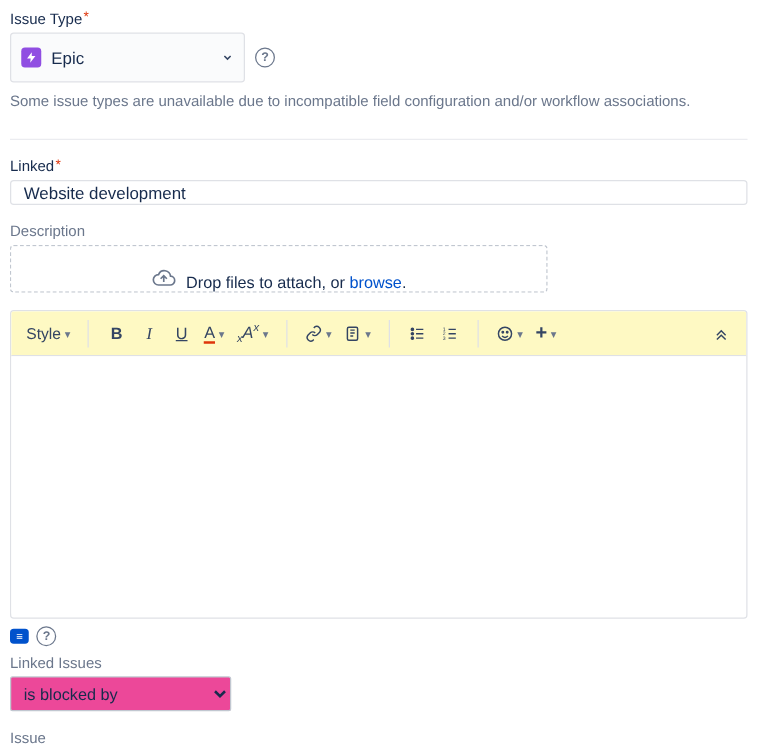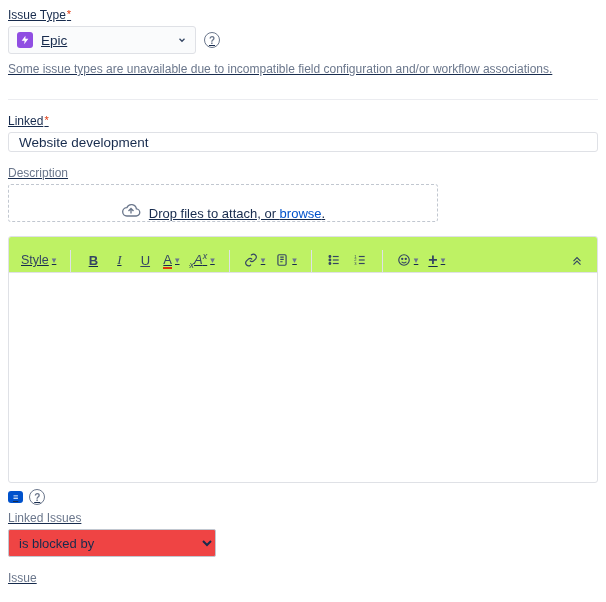--- a/index.html
+++ b/index.html
@@ -6,21 +6,21 @@
   body {
     margin: 0; padding: 8px 8px 12px 8px;
     font-family: -apple-system, BlinkMacSystemFont, "Segoe UI", Arial, sans-serif;
     font-size: 12px; color: #172B4D; background: #fff;
   }
   .field-label { font-size: 12px; color: #6B778C; margin-bottom: 4px; }
   .field-label.dark { color: #172B4D; }
   .required-star { color: #DE350B; font-size: 11px; vertical-align: top; margin-left: 1px; }
   .row { display: flex; align-items: center; gap: 8px; }
   .select-box {
-    height: 28px; border: 1px solid #DFE1E6; border-radius: 3px;
+    height: 40px; border: 1px solid #DFE1E6; border-radius: 3px;
     background: #FAFBFC; display: flex; align-items: center;
     padding: 0 8px; cursor: pointer; position: relative;
   }
   .select-box .chev { margin-left: auto; color: #344563; }
   .epic-badge {
     width: 16px; height: 16px; border-radius: 3px;
     background: #904EE2; display: flex; align-items: center; justify-content: center;
     margin-right: 8px;
   }
   .issue-type-select { width: 188px; }
@@ -35,33 +35,33 @@
   }
   hr.sep {
     border: none; border-top: 1px solid #EBECF0;
     margin: 0 0 14px 0;
   }
   .text-input {
     width: 100%; height: 20px; border: 1px solid #DFE1E6;
     border-radius: 3px; padding: 0 10px; font-size: 13.5px;
     color: #172B4D; background: #fff;
   }
-  .section { margin-bottom: 14px; text-decoration: underline; }
+  .section { margin-bottom: 14px; }
   .dropzone {
     width: 430px; height: 38px;
     border: 1px dashed #C1C7D0; border-radius: 3px;
     display: flex; align-items: flex-end; justify-content: center;
     gap: 8px; color: #172B4D; font-size: 13px;
   }
   .dropzone .link { color: #0052CC; cursor: pointer; }
   .cloud-icon { color: #6B778C; }
   .editor-wrap { border: 1px solid #DFE1E6; border-radius: 3px; overflow: hidden; }
   .editor-toolbar {
-    height: 36px; background: #bef264; border-bottom: 1px solid #DFE1E6;
-    display: flex; align-items: flex-end; padding: 0 8px; gap: 4px;
+    height: 36px; background: #fef9c3; border-bottom: 1px solid #DFE1E6;
+    display: flex; align-items: center; padding: 0 8px; gap: 4px;
   }
   .tb-group { display: flex; align-items: center; gap: 2px; }
   .tb-vsep { width: 1px; height: 22px; background: #DFE1E6; margin: 0 6px; }
   .tb-btn {
     min-width: 24px; height: 24px; border: none; background: transparent;
     display: inline-flex; align-items: center; justify-content: center;
     color: #344563; cursor: pointer; font-size: 13px;
     border-radius: 3px; padding: 0 4px;
   }
   .tb-btn .caret { font-size: 9px; margin-left: 3px; color: #6B778C; }
@@ -73,21 +73,21 @@
     padding: 8px; font-family: inherit; font-size: 13px; outline: none;
     background: #fff;
   }
   .sub-editor-row { display: flex; align-items: center; gap: 6px; margin-top: 6px; }
   .blue-pill {
     background: #0052CC; color: #fff; border-radius: 3px;
     padding: 1px 5px; font-size: 9px; font-weight: 600;
   }
   .native-select {
     height: 28px; border: 1px solid #C1C7D0; border-radius: 2px;
-    background: #ef4444; font-size: 13px; padding: 0 6px; width: 208px;
+    background: #ec4899; font-size: 13px; padding: 0 6px; width: 177px;
     color: #172B4D;
   }
   svg { display: block; }
 </style>
 </head>
 <body>
 
 <div class="section" style="margin-bottom:0;">
   <div class="field-label dark">
     <span>Issue Type</span><span class="required-star">*</span>

